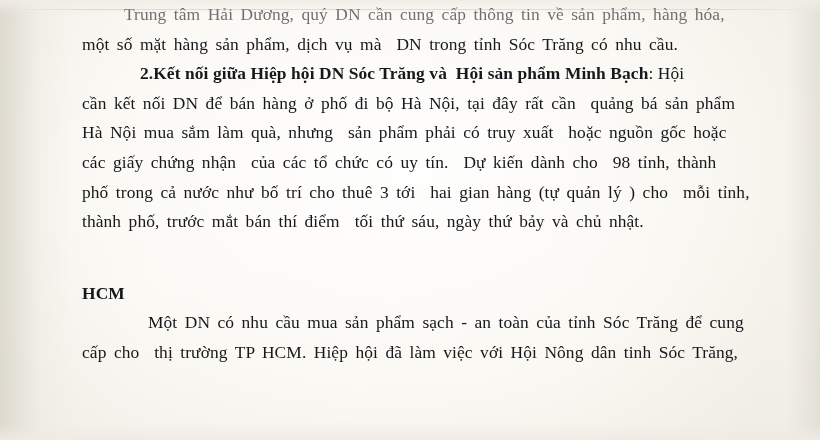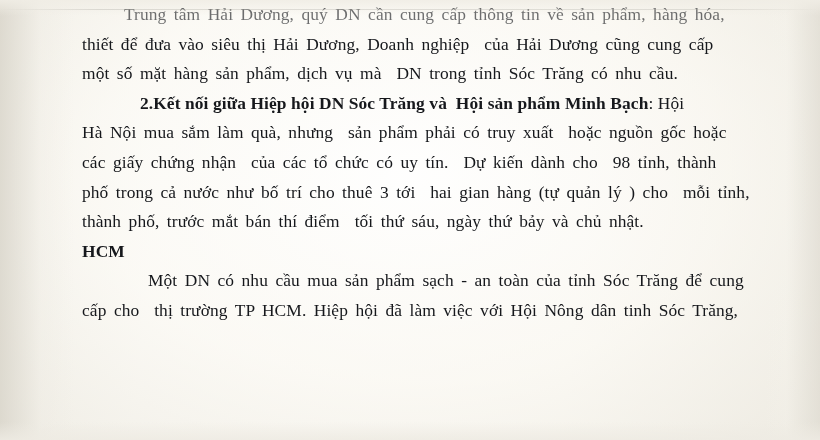--- a/index.html
+++ b/index.html
@@ -72,21 +72,21 @@
   }
   .line {
     white-space: pre;
     display: block;
     position: relative;
   }
   .clipped-top {
     opacity: 0.62;
     filter: blur(0.25px);
   }
-  .b { font-weight: bold; }
+  .b { font-weight: bold; margin-top: 42px; }
   .pad-left-sm { padding-left: 42px; }
   .pad-left-md { padding-left: 58px; }
   .pad-left-lg { padding-left: 66px; }
   .wide-sp { word-spacing: 3px; }
   #cut-line-top {
     position: absolute;
     left: 0; right: 0; top: 9px;
     height: 1px;
     background: linear-gradient(90deg, rgba(170,168,160,0) 0%, rgba(170,168,160,0.35) 12%, rgba(170,168,160,0.3) 88%, rgba(170,168,160,0) 100%);
     pointer-events: none;
@@ -100,26 +100,26 @@
   <div id="left-edge-shadow"></div>
   <div id="right-edge-shadow"></div>
   <div id="top-fade"></div>
   <div id="bottom-fade"></div>
 
   <div id="text-body">
 
     <span class="line clipped-top pad-left-sm wide-sp">Trung tâm Hải Dương, quý DN cần cung cấp thông tin về sản phẩm, hàng hóa,</span>
 
 
-    <span class="line wide-sp">thiết để đưa vào siêu thị Hải Dương, Doanh nghiệp  của Hải Dương cũng cung cấp</span>
 
     <span class="line wide-sp">một số mặt hàng sản phẩm, dịch vụ mà  DN trong tỉnh Sóc Trăng có nhu cầu.</span>
 
     <span class="line pad-left-md"><span class="b">2.Kết nối giữa Hiệp hội DN Sóc Trăng và  Hội sản phẩm Minh Bạch</span><span>: Hội</span></span>
 
+    <span class="line wide-sp">cần kết nối DN để bán hàng ở phố đi bộ Hà Nội, tại đây rất cần  quảng bá sản phẩm</span>
 
 
     <span class="line wide-sp">Hà Nội mua sắm làm quà, nhưng  sản phẩm phải có truy xuất  hoặc nguồn gốc hoặc</span>
 
     <span class="line wide-sp">các giấy chứng nhận  của các tổ chức có uy tín.  Dự kiến dành cho  98 tỉnh, thành</span>
 
     <span class="line wide-sp">phố trong cả nước như bố trí cho thuê 3 tới  hai gian hàng (tự quản lý ) cho  mỗi tỉnh,</span>
 
     <span class="line wide-sp">thành phố, trước mắt bán thí điểm  tối thứ sáu, ngày thứ bảy và chủ nhật.</span>
 

